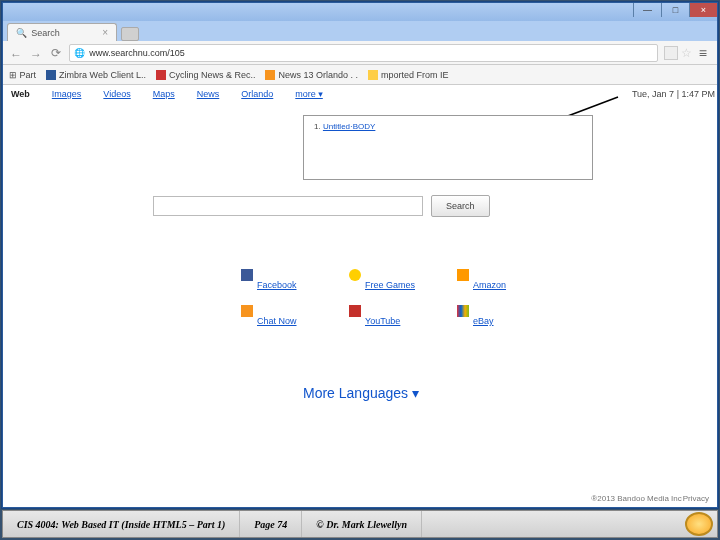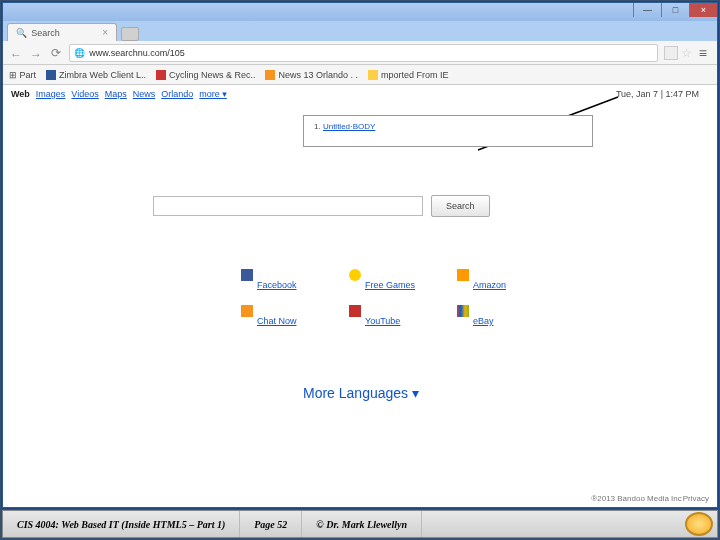--- a/index.html
+++ b/index.html
@@ -22,25 +22,25 @@
 .star{color:#ccc;font-size:12px;}
 .menu{color:#666;font-size:14px;padding:0 4px;}
 .bmbar{height:20px;background:#f5f5f5;border-bottom:1px solid #ccc;display:flex;align-items:center;padding:0 6px;gap:10px;font-size:9px;color:#444;}
 .bm{display:flex;align-items:center;gap:3px;}
 .bmic{width:10px;height:10px;background:#888;}
 .bmic.blue{background:#2b5797;}
 .bmic.red{background:#c33;}
 .bmic.org{background:#f7941e;}
 .bmic.fold{background:#fece46;}
 .page{position:relative;background:#fff;height:calc(100% - 82px);}
-.searchnav{padding:4px 8px;display:flex;gap:6px;font-size:9px;align-items:center;}
+.searchnav{padding:4px 8px;display:flex;gap:22px;font-size:9px;align-items:center;}
 .searchnav a{color:#1155cc;text-decoration:underline;}
 .searchnav .active{color:#222;text-decoration:none;font-weight:bold;}
-.timestamp{position:absolute;right:18px;top:4px;font-size:9px;color:#444;}
-.resultbox{position:absolute;left:300px;top:30px;width:290px;height:32px;border:1px solid #999;background:#fff;}
+.timestamp{position:absolute;right:2px;top:4px;font-size:9px;color:#444;}
+.resultbox{position:absolute;left:300px;top:30px;width:290px;height:65px;border:1px solid #999;background:#fff;}
 .resultbox .li{padding:6px 10px;font-size:8px;color:#444;}
 .resultbox .li a{color:#1155cc;text-decoration:underline;}
 .arrow{position:absolute;left:470px;top:10px;width:150px;height:60px;}
 .searchrow{position:absolute;left:150px;top:110px;display:flex;align-items:center;}
 .searchinput{width:270px;height:20px;border:1px solid #bbb;background:#fff;}
 .searchbtn{margin-left:8px;height:22px;padding:0 14px;border:1px solid #aaa;background:linear-gradient(#fff,#e5e5e5);font-size:9px;color:#444;border-radius:2px;}
 .rec{position:absolute;left:238px;top:175px;}
 .rec h4{font-size:9px;color:#666;font-weight:normal;margin-bottom:6px;}
 .recgrid{display:grid;grid-template-columns:repeat(3,100px);row-gap:6px;column-gap:8px;}
 .site{display:flex;align-items:center;gap:4px;font-size:9px;}
@@ -178,16 +178,16 @@
 
     <div class="btmright">
       <span>®2013 Bandoo Media Inc</span>
       <span>Privacy</span>
     </div>
   </div>
 </div>
 
 <div class="footer">
   <div class="fcell">CIS 4004: Web Based IT (Inside HTML5 – Part 1)</div>
-  <div class="fcell mid">Page 52</div>
+  <div class="fcell mid">Page 74</div>
   <div class="fcell">© Dr. Mark Llewellyn</div>
   <div class="logo"></div>
 </div>
 
 </body></html>

